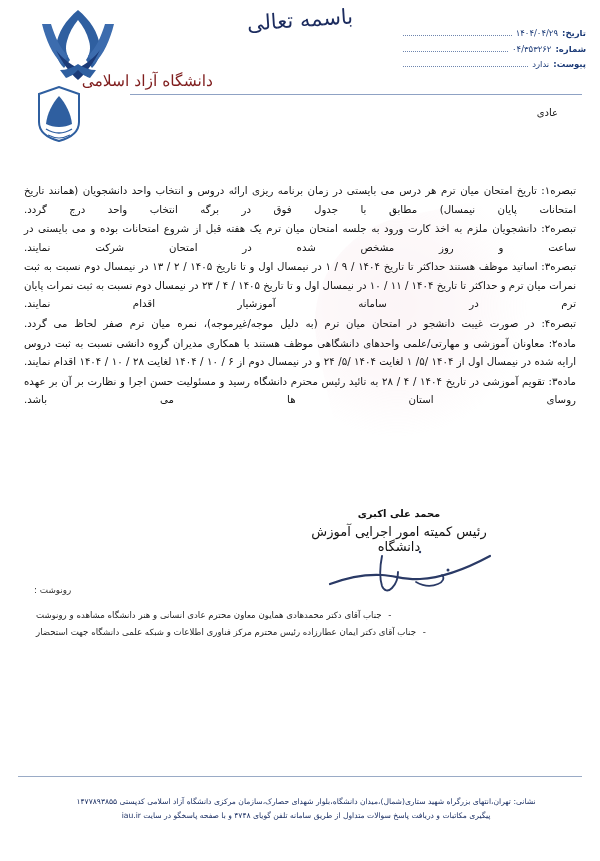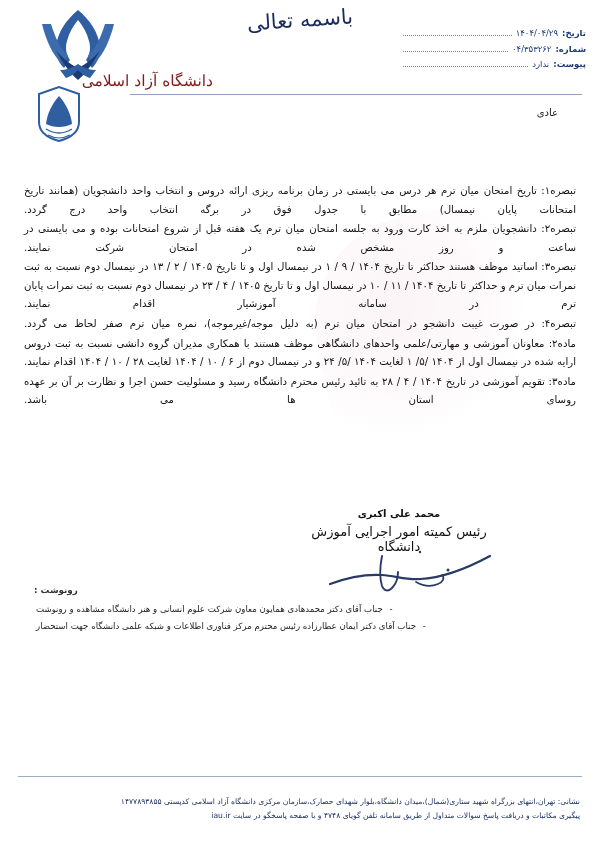--- a/index.html
+++ b/index.html
@@ -208,24 +208,23 @@
     top: 585px;
     right: 24px;
     left: 24px;
     direction: rtl;
     z-index: 2;
   }
   .cc-heading {
     font-size: 8.8px;
     color: #333;
     text-align: left;
-    margin-bottom: 6px;
+    margin-bottom: 12px;
     padding-left: 10px;
     direction: rtl;
-    font-weight: bold;
   }
   .cc-item {
     font-size: 8.6px;
     color: #222;
     text-align: left;
     line-height: 1.95;
     direction: rtl;
     padding-left: 12px;
     white-space: nowrap;
   }
@@ -242,20 +241,21 @@
     left: 18px;
     height: 1px;
     background: #9aabc6;
     z-index: 2;
   }
   .footer {
     position: absolute;
     bottom: 38px;
     right: 20px;
     left: 32px;
+    text-align: center;
     direction: rtl;
     z-index: 2;
   }
   .footer-line {
     font-size: 7.6px;
     color: #1b2f63;
     line-height: 1.85;
     white-space: nowrap;
   }
   .footer-site {
@@ -343,21 +343,21 @@
         <circle cx="124" cy="22" r="1.5" fill="#2a3a66"></circle>
         <circle cx="96" cy="4" r="1.2" fill="#2a3a66"></circle>
       </svg>
     </div>
   </div>
 
   <div class="cc-block">
     <div class="cc-heading">رونوشت :</div>
     <div class="cc-item">
       <span class="cc-dash">-</span>
-      <span>جناب آقای دکتر محمدهادی همایون معاون شرکت علوم انسانی و هنر دانشگاه مشاهده و رونوشت</span>
+      <span>جناب آقای دکتر محمدهادی همایون معاون محترم عادی انسانی و هنر دانشگاه مشاهده و رونوشت</span>
     </div>
     <div class="cc-item">
       <span class="cc-dash">-</span>
       <span>جناب آقای دکتر ایمان عطارزاده رئیس محترم مرکز فناوری اطلاعات و شبکه علمی دانشگاه جهت استحضار</span>
     </div>
   </div>
 
   <div class="footer-rule"></div>
   <div class="footer">
     <div class="footer-line">نشانی: تهران،انتهای بزرگراه شهید ستاری(شمال)،میدان دانشگاه،بلوار شهدای حصارک،سازمان مرکزی دانشگاه آزاد اسلامی کدپستی ۱۴۷۷۸۹۳۸۵۵</div>

